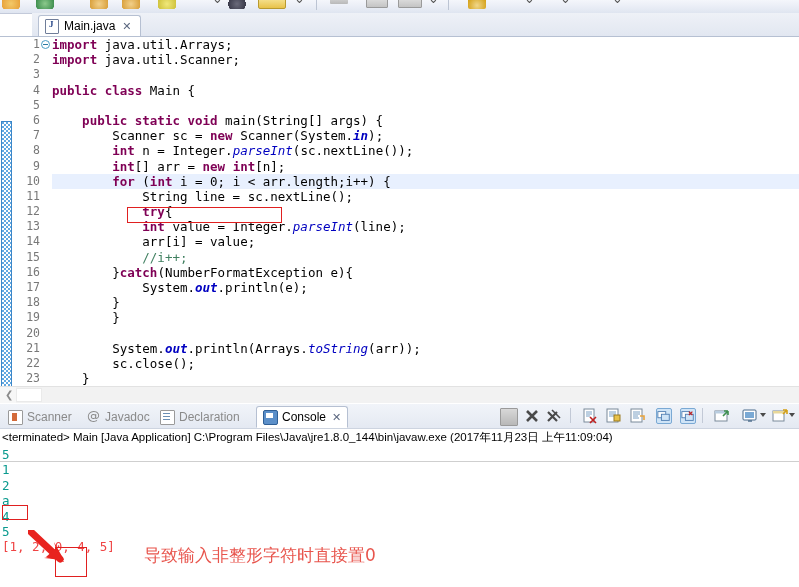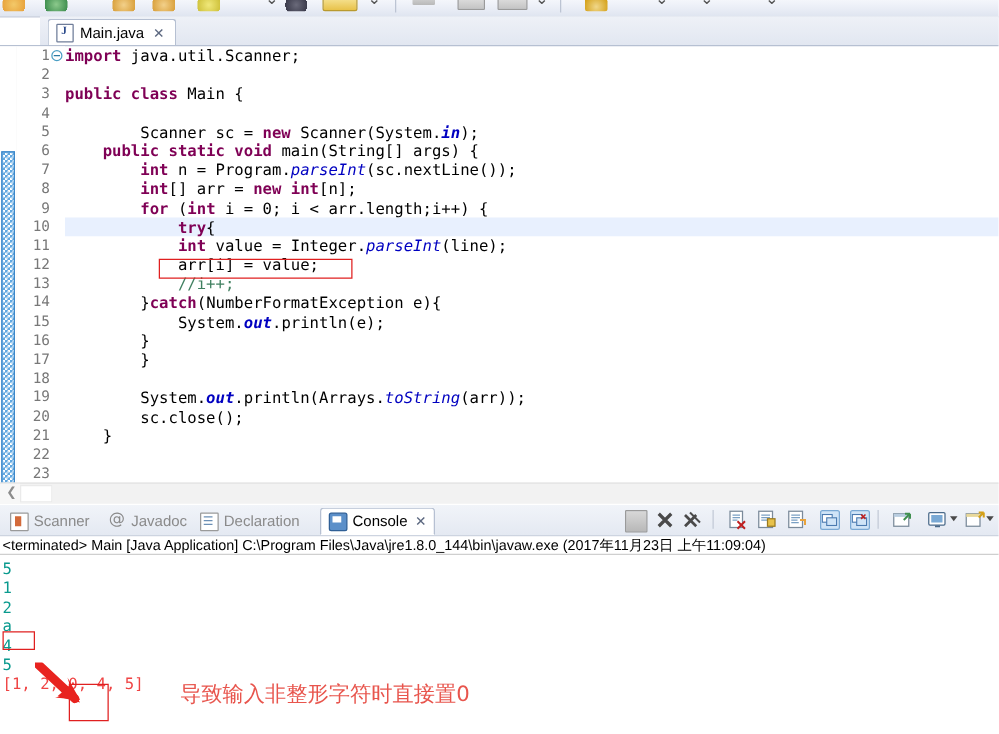--- a/index.html
+++ b/index.html
@@ -301,21 +301,21 @@
     top: 9px;
     width: 0; height: 0;
     border-left: 3.5px solid transparent;
     border-right: 3.5px solid transparent;
     border-top: 4px solid #4a4a4a;
   }
 
   #console-head {
     position: absolute;
     left: 0; top: 24px;
-    width: 799px; height: 16px;
+    width: 799px; height: 34px;
     font-size: 11.5px;
     color: #000;
     line-height: 18px;
     padding-left: 2px;
     box-sizing: border-box;
     border-bottom: 1px solid #cfcfcf;
     white-space: nowrap;
     overflow: hidden;
   }
   #console-out {
@@ -434,29 +434,31 @@
     <div class="ln">21</div>
     <div class="ln">22</div>
     <div class="ln">23</div>
   </div>
 
   <div id="fold-col">
     <div class="fold-marker" style="top:3px;"></div>
   </div>
 
   <div id="code-area">
+    <div class="code-line"><span class="kw">import</span><span class="plain"> java.util.Arrays;</span></div>
     <div class="code-line"><span class="kw">import</span><span class="plain"> java.util.Scanner;</span></div>
     <div class="code-line"><span class="plain"> </span></div>
     <div class="code-line"><span class="kw">public class</span><span class="plain"> Main {</span></div>
     <div class="code-line"><span class="plain"> </span></div>
+    <div class="code-line"><span class="plain">    </span><span class="kw">public static void</span><span class="plain"> main(String[] args) {</span></div>
     <div class="code-line"><span class="plain">        Scanner sc = </span><span class="kw">new</span><span class="plain"> Scanner(System.</span><span class="sfld">in</span><span class="plain">);</span></div>
-    <div class="code-line"><span class="plain">    </span><span class="kw">public static void</span><span class="plain"> main(String[] args) {</span></div>
-    <div class="code-line"><span class="plain">        </span><span class="kw">int</span><span class="plain"> n = Program.</span><span class="fld">parseInt</span><span class="plain">(sc.nextLine());</span></div>
+    <div class="code-line"><span class="plain">        </span><span class="kw">int</span><span class="plain"> n = Integer.</span><span class="fld">parseInt</span><span class="plain">(sc.nextLine());</span></div>
     <div class="code-line"><span class="plain">        </span><span class="kw">int</span><span class="plain">[] arr = </span><span class="kw">new</span> <span class="kw">int</span><span class="plain">[n];</span></div>
     <div class="code-line"><span class="plain">        </span><span class="kw">for</span><span class="plain"> (</span><span class="kw">int</span><span class="plain"> i = 0; i &lt; arr.length;i++) {</span></div>
+    <div class="code-line"><span class="plain">            String line = sc.nextLine();</span></div>
     <div class="code-line"><span class="plain">            </span><span class="kw">try</span><span class="plain">{</span></div>
     <div class="code-line"><span class="plain">            </span><span class="kw">int</span><span class="plain"> value = Integer.</span><span class="fld">parseInt</span><span class="plain">(line);</span></div>
     <div class="code-line"><span class="plain">            arr[i] = value;</span></div>
     <div class="code-line"><span class="plain">            </span><span class="cmt">//i++;</span></div>
     <div class="code-line"><span class="plain">        }</span><span class="kw">catch</span><span class="plain">(NumberFormatException e){</span></div>
     <div class="code-line"><span class="plain">            System.</span><span class="sfld">out</span><span class="plain">.println(e);</span></div>
     <div class="code-line"><span class="plain">        }</span></div>
     <div class="code-line"><span class="plain">        }</span></div>
     <div class="code-line"><span class="plain"> </span></div>
     <div class="code-line"><span class="plain">        System.</span><span class="sfld">out</span><span class="plain">.println(Arrays.</span><span class="fld">toString</span><span class="plain">(arr));</span></div>

